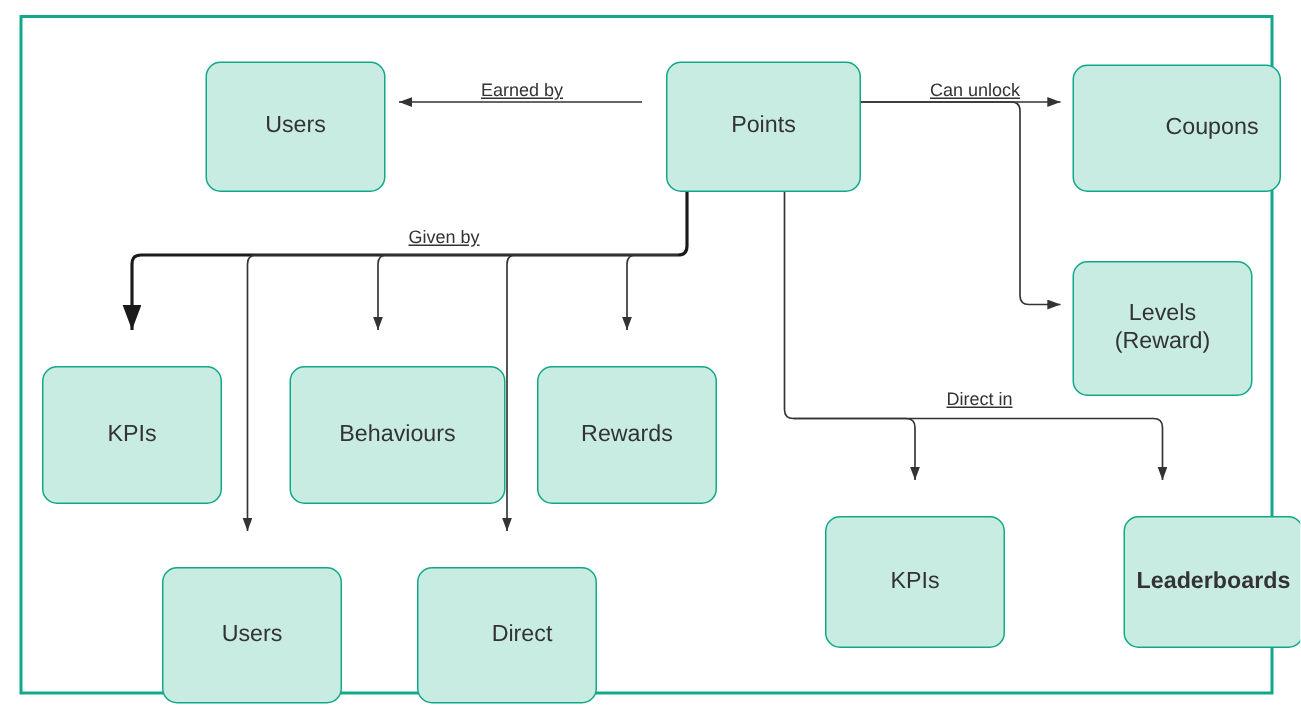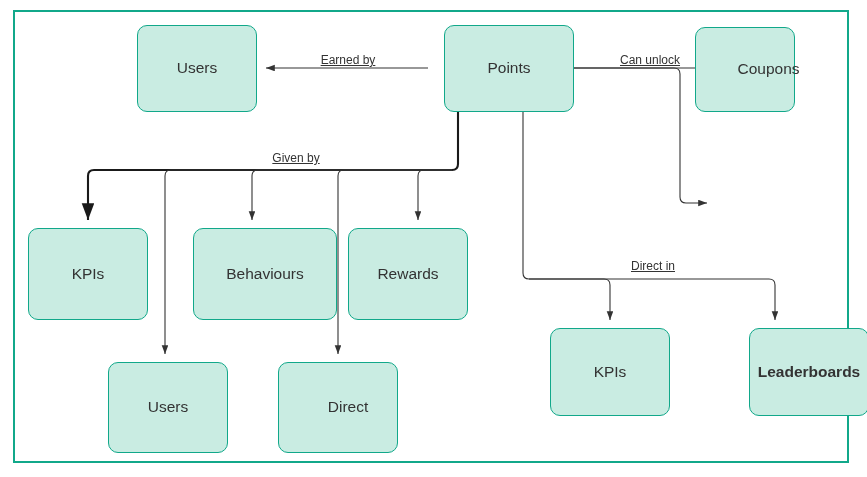--- a/index.html
+++ b/index.html
@@ -41,20 +41,21 @@
     box-sizing: border-box;
     display: flex;
     align-items: center;
     justify-content: center;
     text-align: center;
     color: #333333;
     font-size: 15.5px;
     line-height: 1.22;
     font-family: "Liberation Sans", sans-serif;
     white-space: pre-line;
+    margin-top: 16px;
   }
   .edge-label {
     position: absolute;
     font-size: 12px;
     color: #333333;
     background: #ffffff;
     font-family: "Liberation Sans", sans-serif;
     white-space: nowrap;
     padding: 0 3px;
     transform: translate(-50%, -50%);
@@ -100,28 +101,30 @@
       <path d="M523,112 L523,273 Q523,279 529,279 L604,279 Q610,279 610,285 L610,320" marker-end="url(#arrow)"></path>
 
       <path d="M529,279 L769,279 Q775,279 775,285 L775,320" marker-end="url(#arrow)"></path>
     </g>
   </svg>
 
   <div class="node" style="left:137px; top:25px;  width:120px; height:87px;">Users</div>
 
   <div class="node" style="left:444px; top:25px;  width:130px; height:87px;">Points</div>
 
-  <div class="node" style="left:695px; top:27px;  width:100px; height:85px;padding-left:47px;">Coupons</div>
+  <div class="node" style="left:715px; top:27px;  width:139px; height:85px;padding-left:47px;">Coupons</div>
 
+  <div class="node" style="left:715px; top:158px; width:120px; height:90px;">Levels
+(Reward)</div>
 
   <div class="node" style="left:28px;  top:228px; width:120px; height:92px;">KPIs</div>
 
   <div class="node" style="left:193px; top:228px; width:144px; height:92px;">Behaviours</div>
 
-  <div class="node" style="left:348px; top:228px; width:120px; height:92px;">Rewards</div>
+  <div class="node" style="left:358px; top:228px; width:120px; height:92px;">Rewards</div>
 
   <div class="node" style="left:550px; top:328px; width:120px; height:88px;">KPIs</div>
 
   <div class="node" style="left:749px; top:328px; width:120px; height:88px;font-weight:bold;">Leaderboards</div>
 
   <div class="node" style="left:108px; top:362px; width:120px; height:91px;">Users</div>
 
   <div class="node" style="left:278px; top:362px; width:120px; height:91px;padding-left:20px;">Direct</div>
 
   <div class="edge-label" style="left:348px; top:60px;">Earned by</div>

